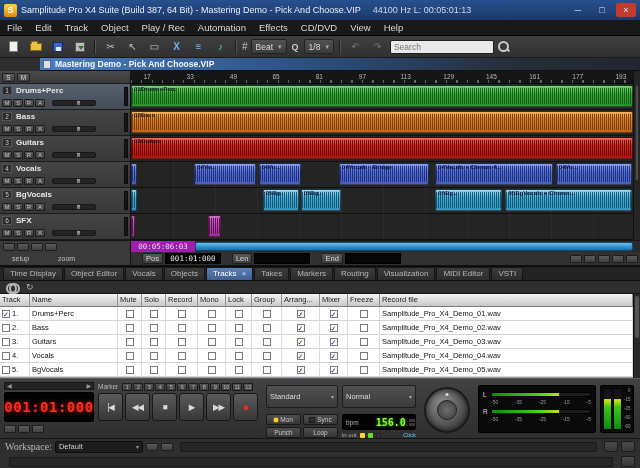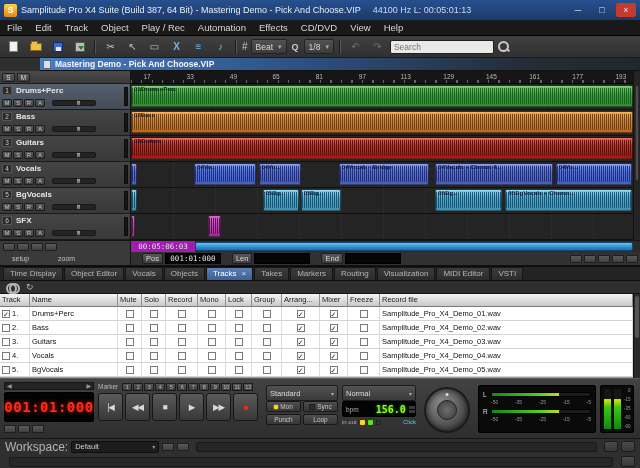--- a/index.html
+++ b/index.html
@@ -129,21 +129,21 @@
 #dispstrip span{color:#999;font-size:6px;line-height:1;}
 #led{position:absolute;left:4px;top:13px;width:90px;height:30px;background:#030303;border:1px solid #000;border-radius:2px;color:#ff2d18;font-family:"DejaVu Sans Mono",monospace;font-size:14px;font-weight:bold;display:flex;align-items:center;justify-content:center;letter-spacing:.5px;text-shadow:0 0 4px rgba(255,40,20,.8);}
 #ledunder{position:absolute;left:4px;top:46px;width:90px;height:9px;display:flex;gap:2px;}
 #markerrow{position:absolute;left:98px;top:3px;height:9px;display:flex;align-items:center;gap:1px;}
 .mklbl{color:#b8b8b8;font-size:6.5px;margin-right:3px;}
 .mk{width:10px;height:8px;background:linear-gradient(#555,#3c3c3c);border:1px solid #1c1c1c;color:#bbb;font-size:5.5px;line-height:6px;text-align:center;}
 #tbuttons{position:absolute;left:98px;top:14px;display:flex;gap:2px;}
 .tpb{width:25px;height:28px;background:linear-gradient(#5a5a5a,#383838);border:1px solid #171717;border-radius:3px;color:#d8d8d8;font-size:8.5px;display:flex;align-items:center;justify-content:center;letter-spacing:-1px;}
 .tpb.rec{color:#e62b1e;font-size:11px;}
 #modecluster{position:absolute;left:266px;top:6px;width:72px;}
-.tcombo{height:16px;background:linear-gradient(#525252,#3a3a3a);border:1px solid #1c1c1c;border-radius:2px;color:#ddd;font-size:7.5px;display:flex;align-items:center;justify-content:space-between;padding:0 3px;margin-bottom:0;}
+.tcombo{height:23px;background:linear-gradient(#525252,#3a3a3a);border:1px solid #1c1c1c;border-radius:2px;color:#ddd;font-size:7.5px;display:flex;align-items:center;justify-content:space-between;padding:0 3px;margin-bottom:6px;}
 .tcombo::after{content:"▾";font-size:6px;color:#aaa;}
 .btnpair{display:flex;gap:2px;margin-bottom:2px;}
 .lbtn{flex:1;height:11px;background:linear-gradient(#4e4e4e,#363636);border:1px solid #191919;border-radius:2px;color:#c6c6c6;font-size:6.5px;display:flex;align-items:center;justify-content:center;gap:2px;}
 .lbtn.mon::before{content:"";width:4px;height:4px;background:#ffd327;border-radius:1px;box-shadow:0 0 2px #ffd327;}
 .lbtn.sync::before{content:"";width:4px;height:4px;background:#2e2e2e;border:1px solid #1c1c1c;}
 #tempocluster{position:absolute;left:342px;top:6px;width:74px;}
 #bpmbox{height:16px;background:#030303;border:1px solid #000;border-radius:2px;display:flex;align-items:center;padding:0 3px;gap:3px;margin-bottom:2px;}
 .bpmlbl{color:#b0b0b0;font-size:6.5px;}
 .bpmval{color:#86ff2b;font-family:"DejaVu Sans Mono",monospace;font-size:10px;font-weight:bold;text-shadow:0 0 3px rgba(120,255,40,.7);padding-left:14px;}
 .spin{margin-left:auto;display:flex;flex-direction:column;gap:1px;}
@@ -165,21 +165,21 @@
 .mscale span{color:#9a9a9a;font-size:5px;line-height:8px;}
 #mastermeters{position:absolute;left:600px;top:6px;width:34px;height:48px;background:#0a0a0a;border:1px solid #000;border-radius:2px;display:flex;gap:3px;padding:3px;}
 .vm{width:7px;height:100%;background:linear-gradient(0deg,#0d8a11 0%,#3fc51a 55%,#cde015 72%,#e28d12 82%,#cc2d10 92%,#7a1206 100%);position:relative;flex:none;}
 .vm i{position:absolute;left:0;right:0;top:0;height:26%;background:#151515;display:block;}
 .vmscale{flex:1;display:flex;flex-direction:column;justify-content:space-between;}
 .vmscale span{color:#999;font-size:4.5px;line-height:1;text-align:right;}
 
 
 #statusbar{top:438px;height:30px;background:#2f2f2f;border-top:1px solid #161616;}
 #sbrow1{position:absolute;left:0;top:0;right:0;height:15px;display:flex;align-items:center;gap:3px;padding:0 5px;}
-.sblbl{color:#b5b5b5;font-size:12px;white-space:nowrap;}
+.sblbl{color:#b5b5b5;font-size:10px;white-space:nowrap;font-family:Liberation Serif, serif;}
 #wscombo{width:88px;height:12px;background:#1d1d1d;border:1px solid #0d0d0d;border-radius:2px;color:#ccc;font-size:7.5px;display:flex;align-items:center;justify-content:space-between;padding:0 3px;}
 #wscombo::after{content:"▾";font-size:6px;color:#999;}
 .sbsunken{flex:1;height:10px;background:#262626;border:1px solid #191919;border-radius:2px;margin:0 4px;}
 .sbico{width:14px;height:11px;background:linear-gradient(#4c4c4c,#373737);border:1px solid #1b1b1b;border-radius:2px;flex:none;}
 #sbrow2{position:absolute;left:0;top:15px;right:0;height:15px;display:flex;align-items:center;padding:0 5px;gap:4px;}
 </style>
 </head>
 <body>
 
 <div id="app">

